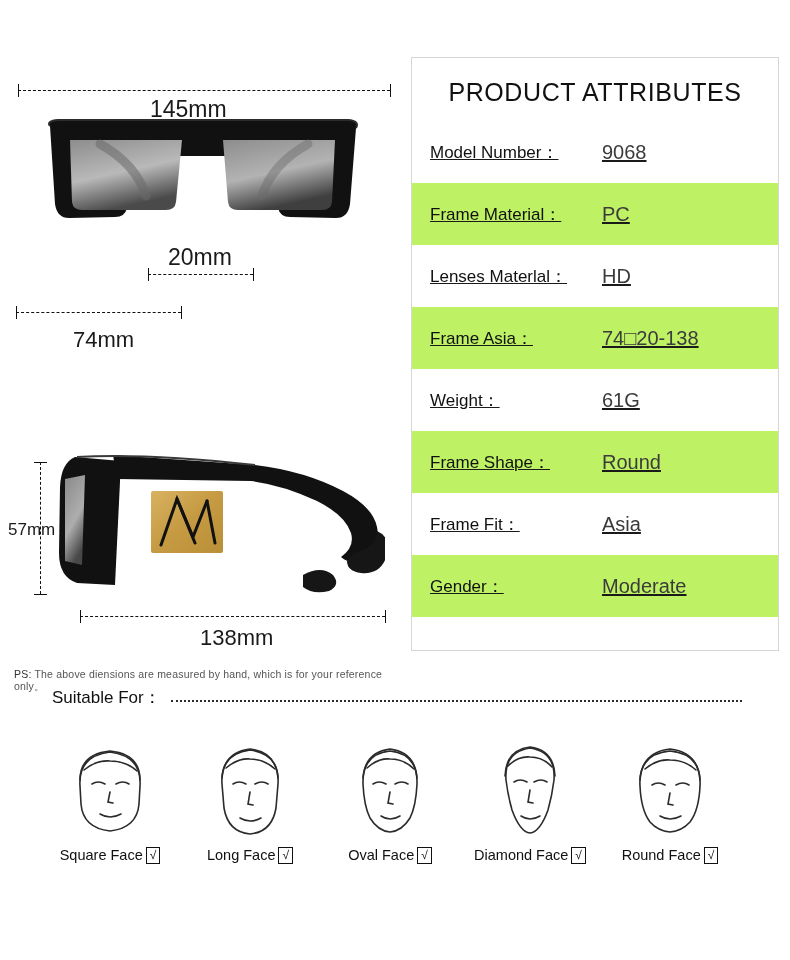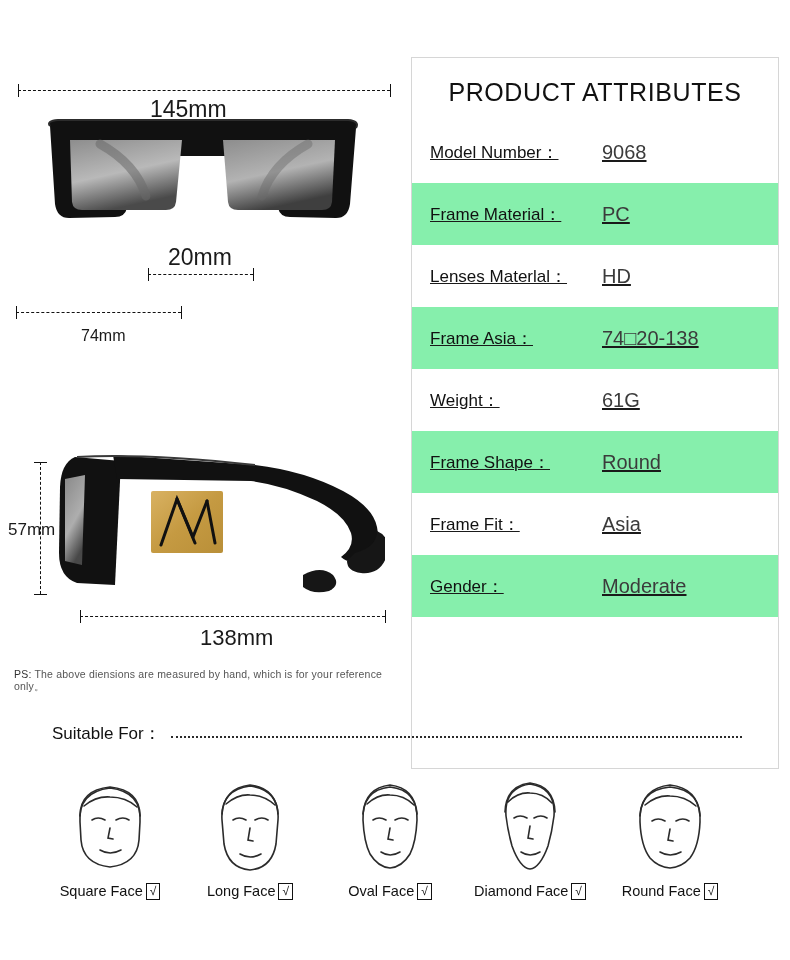--- a/index.html
+++ b/index.html
@@ -78,23 +78,23 @@
   .dim-74-line {
     position: absolute;
     left: 16px;
     top: 312px;
     width: 165px;
     height: 1px;
     border-top: 1px dashed #111;
   }
   .dim-74-label {
     position: absolute;
-    left: 81px;
+    left: 73px;
     top: 327px;
-    font-size: 16px;
+    font-size: 22px;
   }
 
   
   .side-view {
     position: absolute;
     left: 55px;
     top: 435px;
     width: 330px;
     height: 175px;
   }
@@ -146,58 +146,58 @@
     letter-spacing: .2px;
   }
   .ps-note .ps-prefix { color: #333; }
 
   
   .attr-pane {
     position: absolute;
     left: 411px;
     top: 57px;
     width: 368px;
-    height: 712px;
+    height: 594px;
     border: 1px solid #d6d6d6;
     background: #fff;
     box-sizing: border-box;
   }
   .attr-title {
     text-align: center;
     font-size: 25px;
     letter-spacing: .6px;
     color: #111;
     padding: 20px 0 14px 0;
     font-weight: 400;
   }
   .attr-row {
     display: flex;
     align-items: center;
     height: 62px;
     padding: 0 0 0 18px;
     box-sizing: border-box;
     text-decoration: underline;
   }
-  .attr-row.alt { background: #86efac; }
+  .attr-row.alt { background: #bef264; }
   .attr-key {
     font-size: 17px;
     color: #111;
     width: 172px;
     flex: 0 0 172px;
   }
   .attr-val {
     font-size: 20px;
     color: #3b3b3b;
   }
 
   
   .suitable-wrap {
     position: absolute;
     left: 0;
-    top: 700px;
+    top: 664px;
     width: 662px;
     height: 260px;
   }
   .suitable-head {
     position: absolute;
     left: 52px;
     top: 22px;
     display: flex;
     align-items: center;
     width: 690px;

